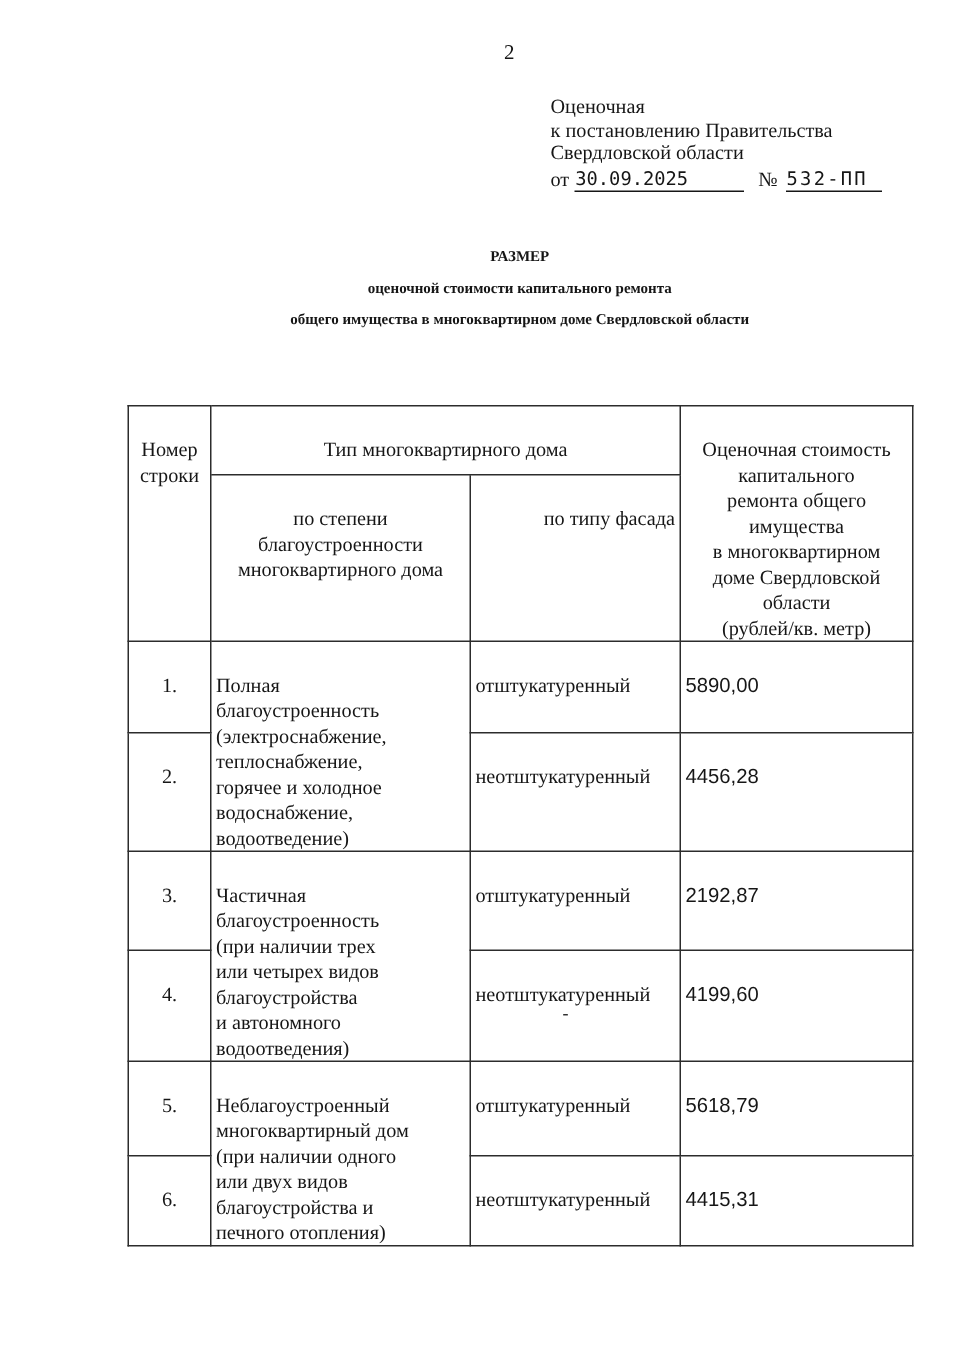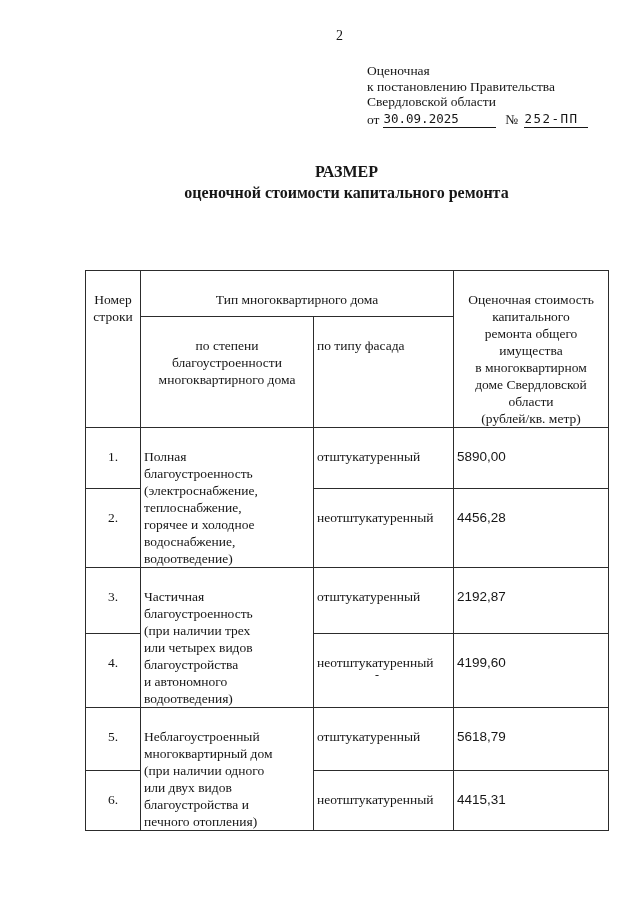--- a/index.html
+++ b/index.html
@@ -37,21 +37,21 @@
   .stamp {
     font-family: "DejaVu Sans Mono", monospace;
     font-size: 12.5px;
     position: relative; top: -1px;
   }
   .stamp-underline.num .stamp { letter-spacing: 1.5px; }
   .doc-title {
     position: absolute; left: 85px; top: 161px; width: 523px;
     text-align: center;
     font-weight: bold;
-    font-size: 16px; line-height: 21px;
+    font-size: 10px; line-height: 21px;
   }
   table.main-table {
     position: absolute; left: 85px; top: 270px;
     width: 523px;
     border-collapse: collapse;
     table-layout: fixed;
   }
   .main-table td {
     border: 1px solid #2c2c2c;
     vertical-align: top;
@@ -63,47 +63,48 @@
   tr.hB { height: 92px; }
   tr.r1 { height: 53px; }
   tr.r2 { height: 68px; }
   tr.r3 { height: 55px; }
   tr.r4 { height: 62px; }
   tr.r5 { height: 55px; }
   tr.r6 { height: 53px; }
   .h-num     { text-align: center; white-space: pre-line; padding-top: 2px; }
   .h-type    { text-align: center; padding-top: 1px; }
   .h-amenity { text-align: center; white-space: pre-line; padding-top: 2px; }
-  .h-facade  { text-align: left; padding-top: 2px; }
+  .h-facade  { text-align: right; padding-top: 2px; }
   .h-cost    { text-align: center; white-space: pre-line; line-height: 16.2px; padding-top: 3px; }
   .cell-num     { text-align: center; padding-top: 3px; }
   .cell-amenity { text-align: left; white-space: pre-line; padding-left: 7px; padding-top: 3px; }
   .cell-facade  { text-align: left; padding-left: 6px; padding-top: 3px; }
   .cell-cost    { font-family: "Liberation Sans", sans-serif; padding-top: 3px; }
   .stray-mark { text-align: center; line-height: 9px; font-size: 12px; width: 120px; }
 </style>
 </head>
 <body>
 
 <div class="page">
 
   <div class="page-number">2</div>
 
   <div class="annotation">
     <div>Оценочная</div>
     <div>к постановлению Правительства</div>
     <div>Свердловской области</div>
     <div class="annotation-from">
-      <span>от</span><span class="stamp-underline date"><span class="stamp">30.09.2025</span></span><span class="no-label">№</span><span class="stamp-underline num"><span class="stamp">252-ПП</span></span>
+      <span>от</span><span class="stamp-underline date"><span class="stamp">30.09.2025</span></span><span class="no-label">№</span><span class="stamp-underline num"><span class="stamp">532-ПП</span></span>
     </div>
   </div>
 
   <div class="doc-title">
     <div>РАЗМЕР</div>
     <div>оценочной стоимости капитального ремонта</div>
+    <div>общего имущества в многоквартирном доме Свердловской области</div>
   </div>
 
   <table class="main-table">
     <colgroup>
       <col style="width:55px">
       <col style="width:173px">
       <col style="width:140px">
       <col style="width:155px">
     </colgroup>
     <tbody>

